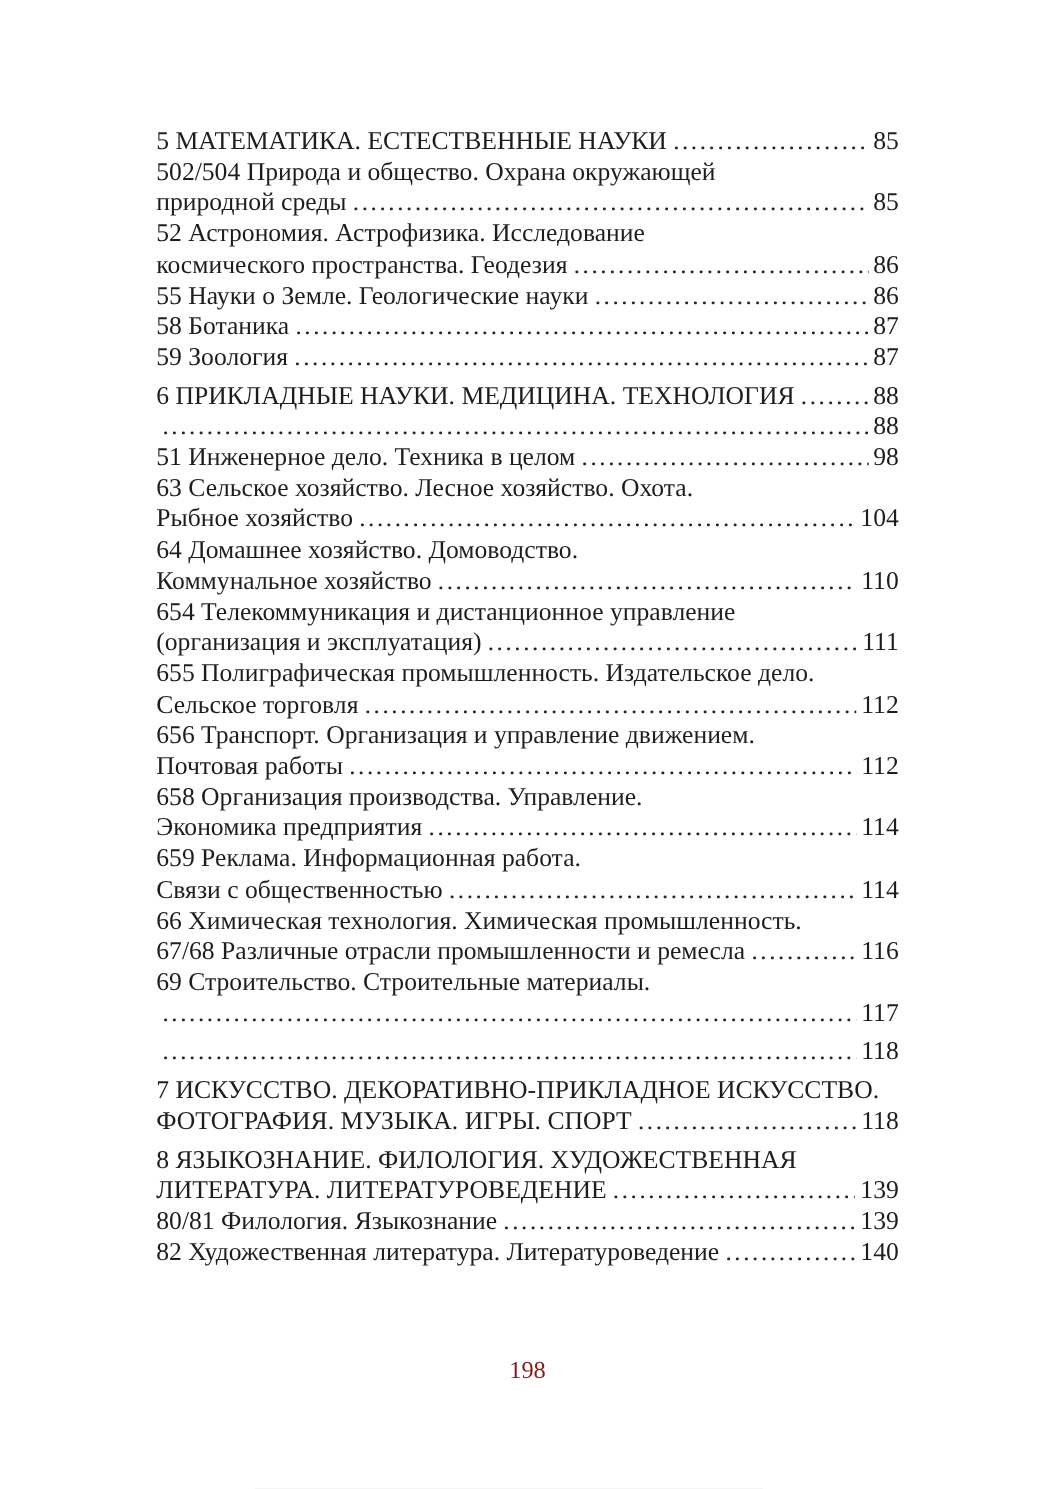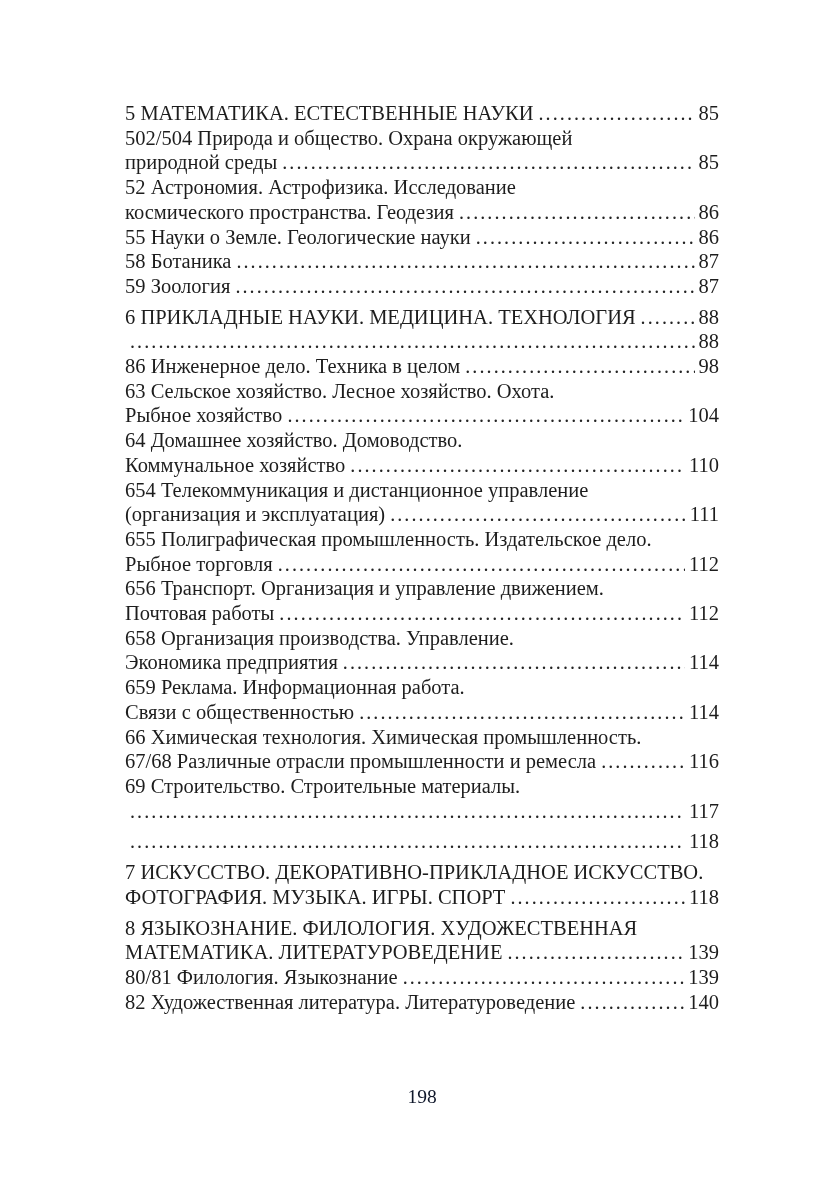--- a/index.html
+++ b/index.html
@@ -42,21 +42,21 @@
     color: #242424;
   }
   .pg { flex: 0 0 auto; text-align: right; }
   .footer {
     position: absolute;
     top: 1086px;
     left: 125px;
     width: 594px;
     text-align: center;
     font-size: 19.5px;
-    color: #0f172a;
+    color: #7f1d1d;
   }
 </style>
 </head>
 <body>
 
 <div class="page">
   <div class="toc">
       <div class="entry heading">
         <div class="line last">
           <span class="t">5 МАТЕМАТИКА. ЕСТЕСТВЕННЫЕ НАУКИ</span>
@@ -109,21 +109,21 @@
         </div>
       </div>
       <div class="entry">
         <div class="line last">
           <span class="dots"></span>
           <span class="pg">88</span>
         </div>
       </div>
       <div class="entry">
         <div class="line last">
-          <span class="t">86 Инженерное дело. Техника в целом</span>
+          <span class="t">51 Инженерное дело. Техника в целом</span>
           <span class="dots"></span>
           <span class="pg">98</span>
         </div>
       </div>
       <div class="entry">
         <div class="line">63 Сельское хозяйство. Лесное хозяйство. Охота.</div>
         <div class="line last">
           <span class="t">Рыбное хозяйство</span>
           <span class="dots"></span>
           <span class="pg">104</span>
@@ -141,21 +141,21 @@
         <div class="line">654 Телекоммуникация и дистанционное управление</div>
         <div class="line last">
           <span class="t">(организация и эксплуатация)</span>
           <span class="dots"></span>
           <span class="pg">111</span>
         </div>
       </div>
       <div class="entry">
         <div class="line">655 Полиграфическая промышленность. Издательское дело.</div>
         <div class="line last">
-          <span class="t">Рыбное торговля</span>
+          <span class="t">Сельское торговля</span>
           <span class="dots"></span>
           <span class="pg">112</span>
         </div>
       </div>
       <div class="entry">
         <div class="line">656 Транспорт. Организация и управление движением.</div>
         <div class="line last">
           <span class="t">Почтовая работы</span>
           <span class="dots"></span>
           <span class="pg">112</span>
@@ -204,21 +204,21 @@
         <div class="line">7 ИСКУССТВО. ДЕКОРАТИВНО-ПРИКЛАДНОЕ ИСКУССТВО.</div>
         <div class="line last">
           <span class="t">ФОТОГРАФИЯ. МУЗЫКА. ИГРЫ. СПОРТ</span>
           <span class="dots"></span>
           <span class="pg">118</span>
         </div>
       </div>
       <div class="entry heading gap">
         <div class="line">8 ЯЗЫКОЗНАНИЕ. ФИЛОЛОГИЯ. ХУДОЖЕСТВЕННАЯ</div>
         <div class="line last">
-          <span class="t">МАТЕМАТИКА. ЛИТЕРАТУРОВЕДЕНИЕ</span>
+          <span class="t">ЛИТЕРАТУРА. ЛИТЕРАТУРОВЕДЕНИЕ</span>
           <span class="dots"></span>
           <span class="pg">139</span>
         </div>
       </div>
       <div class="entry">
         <div class="line last">
           <span class="t">80/81 Филология. Языкознание</span>
           <span class="dots"></span>
           <span class="pg">139</span>
         </div>

